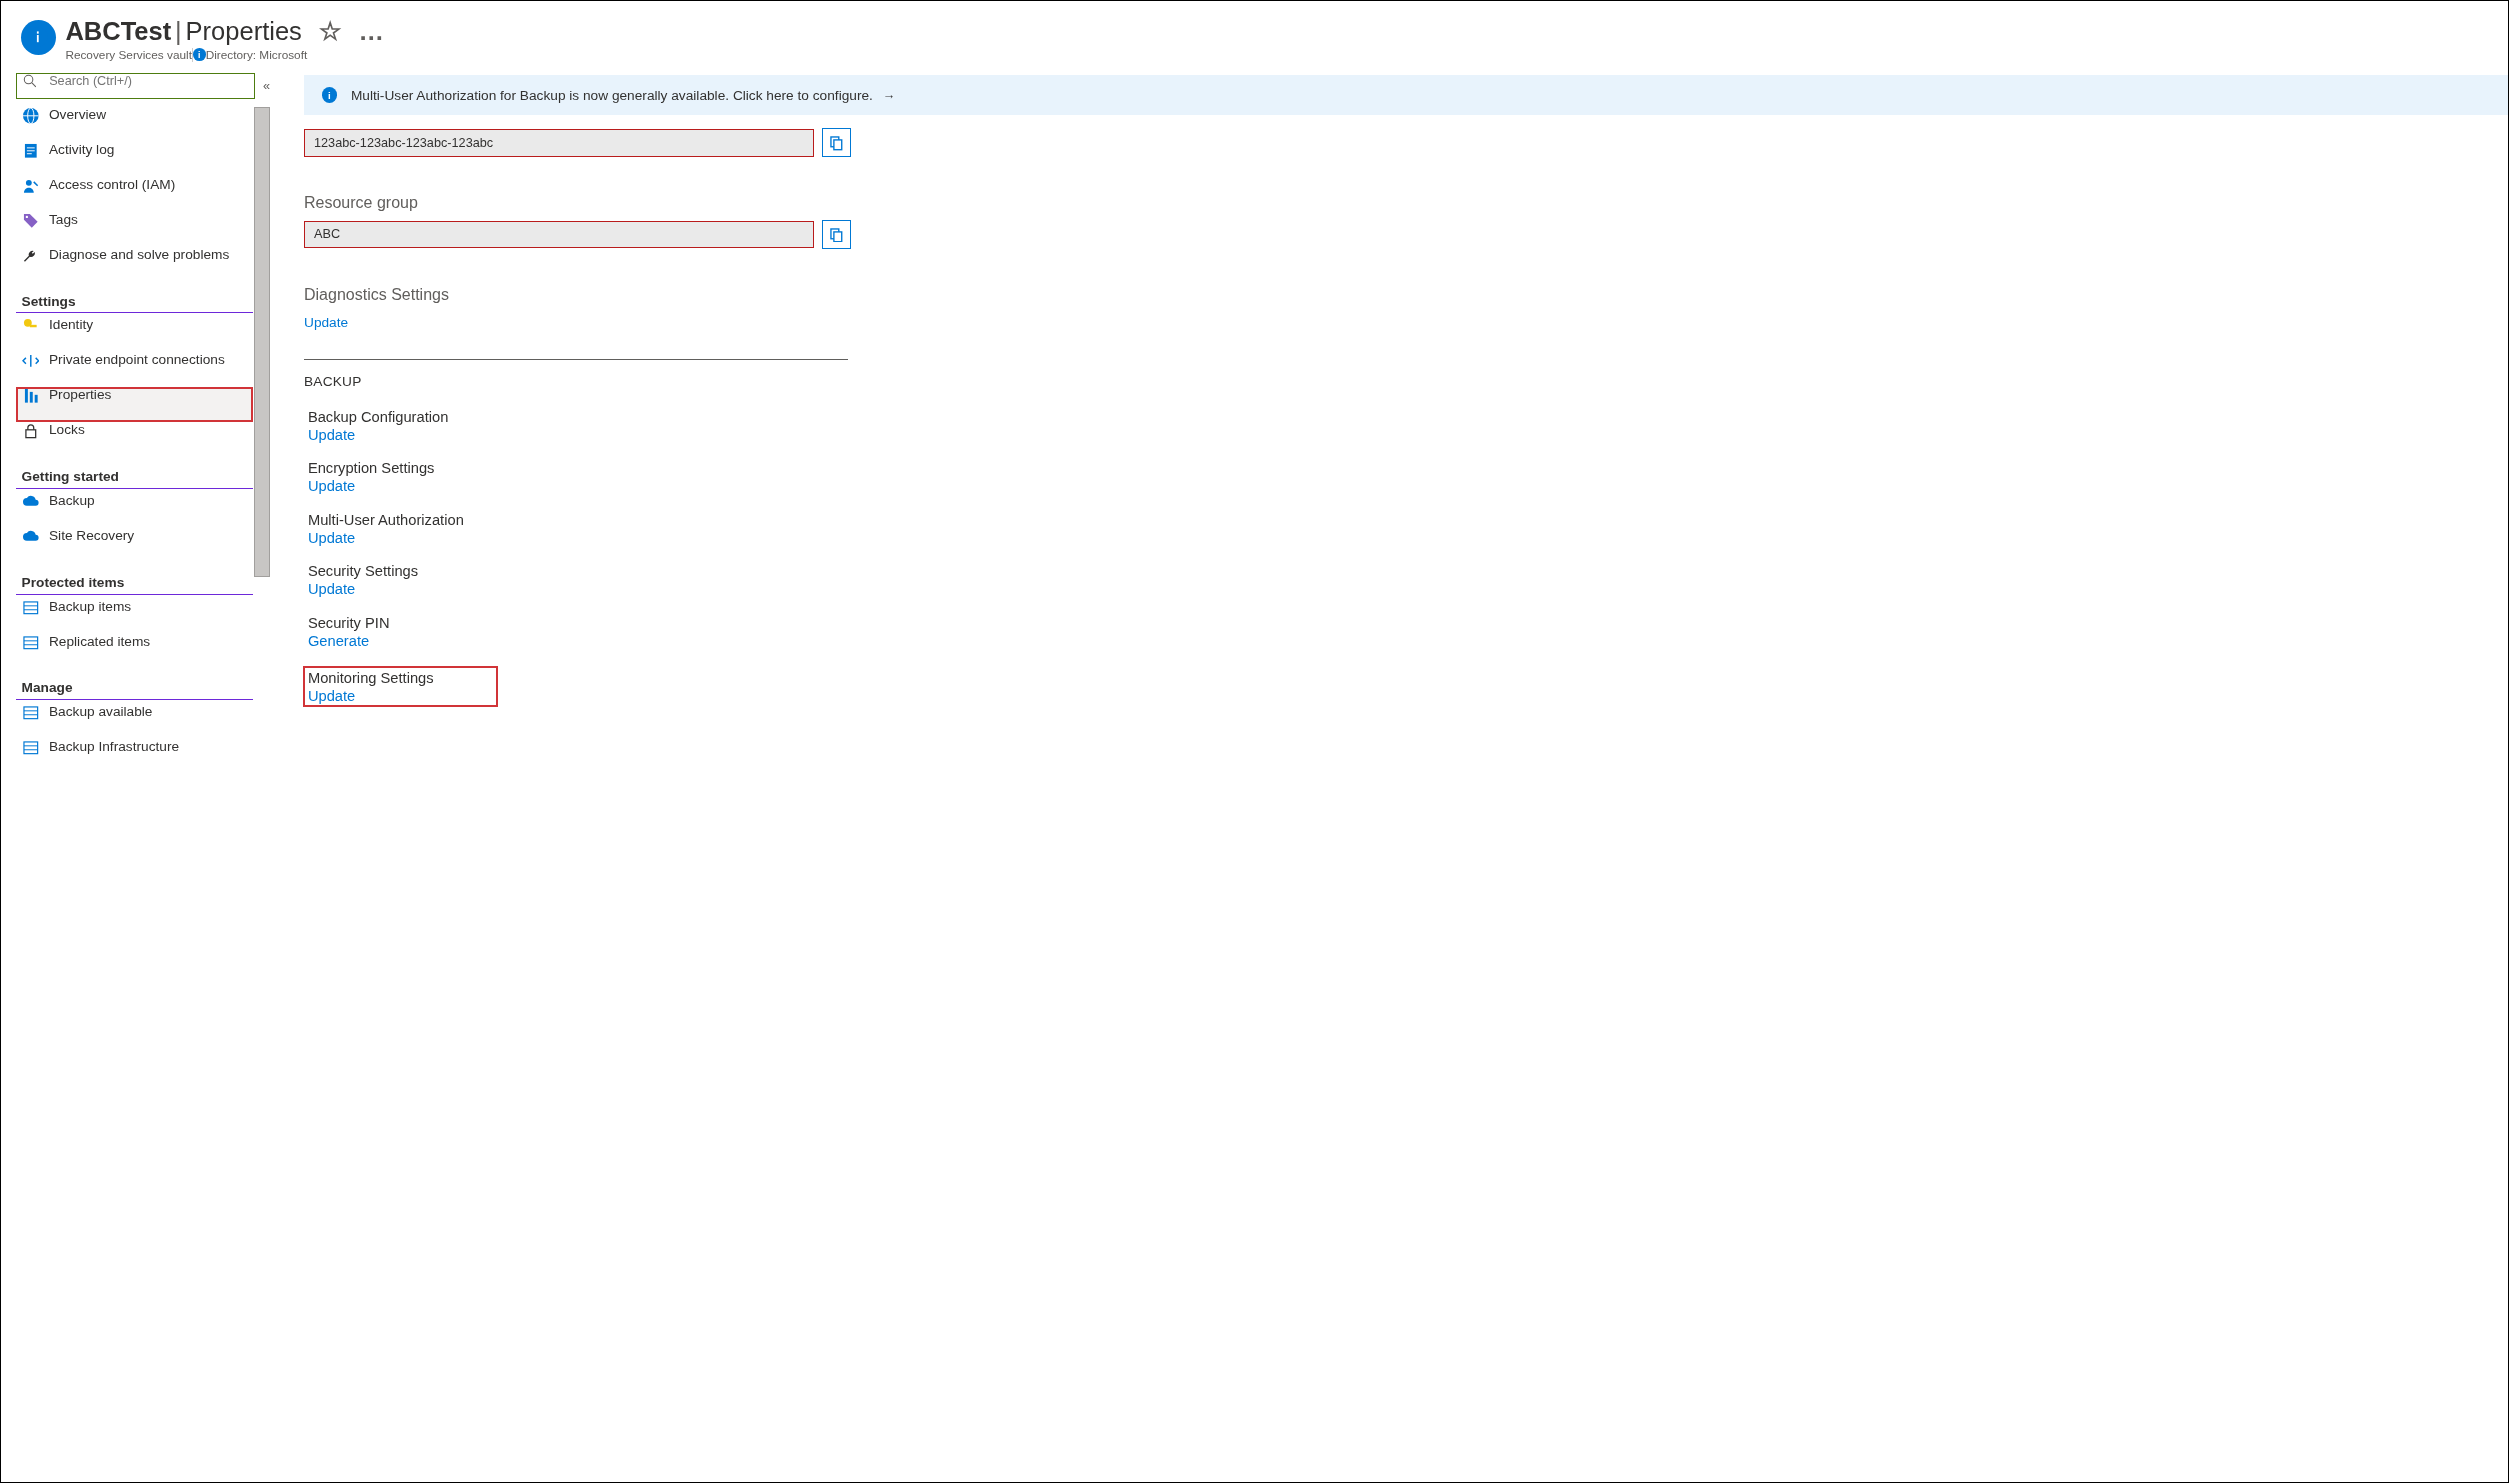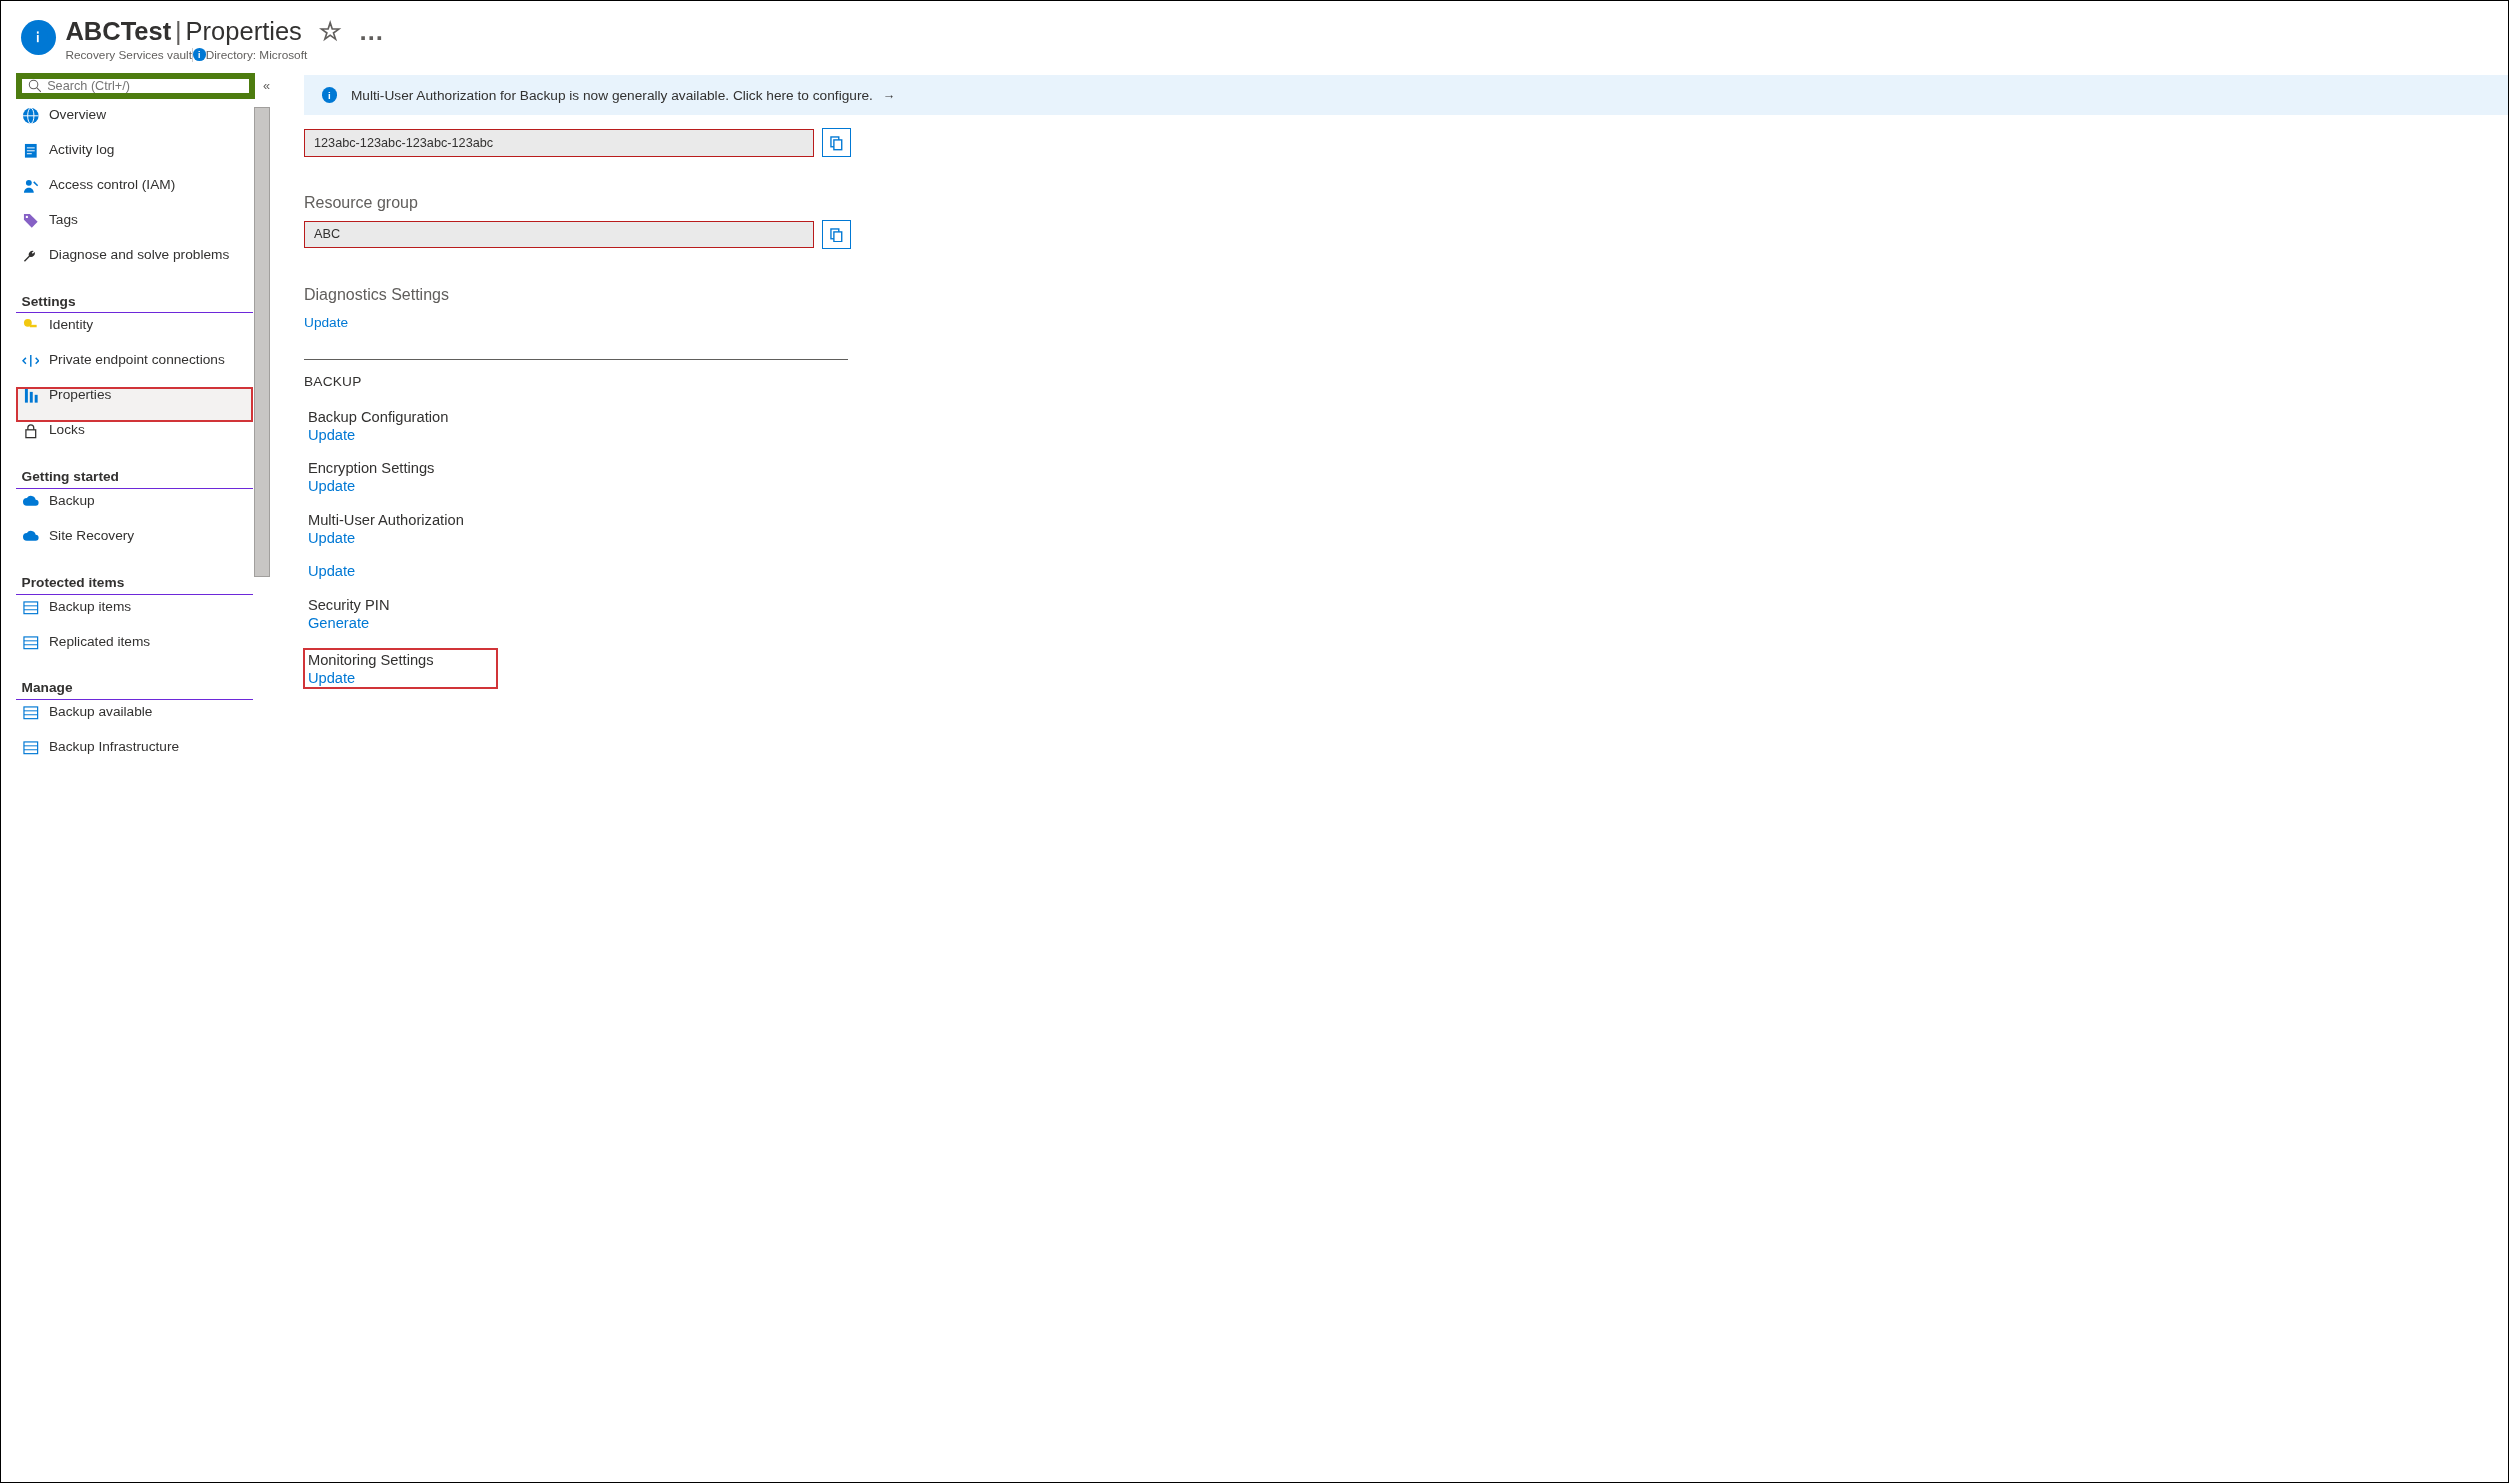--- a/index.html
+++ b/index.html
@@ -13,21 +13,21 @@
   .title-block h1 span.sep { font-weight:300; color:#605e5c; padding:0 3.9px;}
   .title-block h1 span.section { font-weight:400;}
   .star, .dots { margin-left:9.8px; color:#605e5c; cursor:pointer;}
   .sub-row { margin-top:2px; font-size:11.8px; color:#605e5c; display:flex; align-items:center; gap:0;}
   .sub-row .info-badge { width:12.7px;height:12.7px;border-radius:50%;background:#0078d4;color:#fff;display:inline-flex;align-items:center;justify-content:center;font-size:8.8px;font-weight:bold;}
   .sub-row .dir-sep { border-left:1px solid #ccc; height:13.7px; }
 
   .body { display:flex; flex:1; overflow:hidden;}
   .sidebar-wrap { width:274px; display:flex; flex-direction:column; padding:2px 4.9px 0 14.7px; flex-shrink:0;}
   .search-row { display:flex; align-items:center; gap:7.8px; margin-bottom:7.8px;}
-  .search-box { flex:1; border:6px solid #4d7c0f; height:25.5px; display:flex; align-items:flex-start; padding:0 5.9px; color:#605e5c; font-size:12.7px;}
+  .search-box { flex:1; border:1px solid #4d7c0f; height:25.5px; display:flex; align-items:flex-start; padding:0 5.9px; color:#605e5c; font-size:12.7px;gap:7px;}
   .search-box svg { width:13.7px;height:13.7px; margin-right:5.9px; flex-shrink:0;}
   .search-box input { border:none; outline:none; flex:1; font-size:12.7px; color:#323130;}
   .collapse-chevron { color:#605e5c; cursor:pointer;}
 
   .nav-scroll { flex:1; overflow-y:auto; position:relative;}
   .nav-scroll-inner { padding-right:17.6px;}
   .nav-item { display:flex; height:35px; padding:0 5.9px; cursor:pointer; font-size:13.7px; color:#323130;}
   .nav-item .nav-icon { width:17.6px;height:17.6px; margin-right:9.8px; flex-shrink:0; display:flex;align-items:center;justify-content:center;}
   .nav-item.selected { background:#f3f2f1; outline:2px solid #d13438; outline-offset:-2px;}
   .nav-group-head { font-weight:600; font-size:13.7px; padding:11.8px 5.9px 3.9px 5.9px; border-bottom:1px solid #6d28d9; margin-bottom:3.9px;}
@@ -294,20 +294,21 @@
           </div>
           <div class="block-row">
             <div class="bt">Encryption Settings</div>
             <div class="ba">Update</div>
           </div>
           <div class="block-row">
             <div class="bt">Multi-User Authorization</div>
             <div class="ba">Update</div>
           </div>
           <div class="block-row">
+            <div class="bt">Security Settings</div>
             <div class="ba">Update</div>
           </div>
           <div class="block-row">
             <div class="bt">Security PIN</div>
             <div class="ba">Generate</div>
           </div>
           <div><div class="block-row highlighted"><div class="bt">Monitoring Settings</div><div class="ba">Update</div></div></div>
         </div>
     </div>
   </div>

